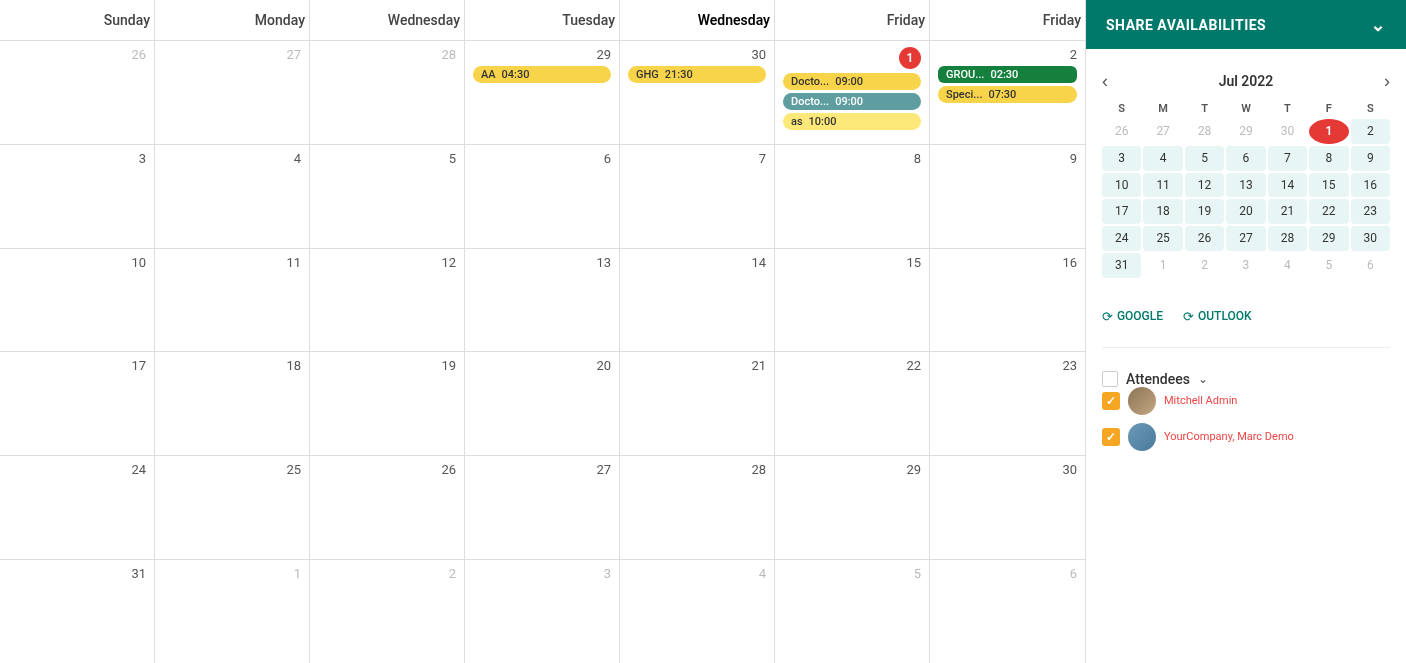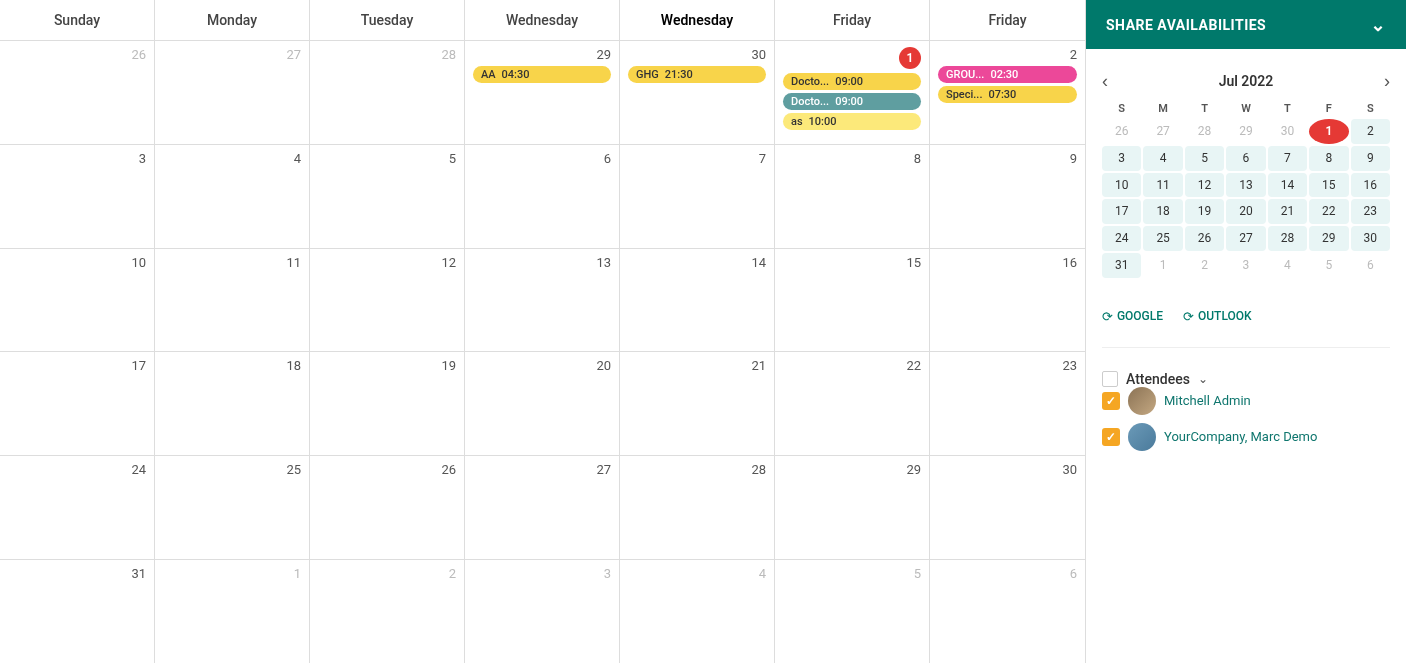--- a/index.html
+++ b/index.html
@@ -2,37 +2,37 @@
 <html><head>
   <meta charset="utf-8">
   <style>
     * { box-sizing: border-box; margin: 0; padding: 0; }
     body { font-family: -apple-system, BlinkMacSystemFont, 'Segoe UI', Roboto, sans-serif; display: flex; width: 1406px; height: 663px; overflow: hidden; background: #fff; }
 
     
     .calendar-main { flex: 1; display: flex; flex-direction: column; border-right: 1px solid #ddd; }
 
     .calendar-header { display: grid; grid-template-columns: repeat(7, 1fr); border-bottom: 1px solid #ddd; }
-    .cal-header-cell { padding: 12px 12px; text-align: center; font-size: 14px; font-weight: 500; color: #444; border-right: 1px solid #ddd; }
+    .cal-header-cell { padding: 12px 4px; text-align: right; font-size: 14px; font-weight: 500; color: #444; border-right: 1px solid #ddd; }
     .cal-header-cell:last-child { border-right: none; }
     .cal-header-cell.thursday { color: #000; font-weight: 600; }
 
     .calendar-grid { flex: 1; display: flex; flex-direction: column; }
     .cal-week { display: grid; grid-template-columns: repeat(7, 1fr); flex: 1; border-bottom: 1px solid #ddd; }
     .cal-week:last-child { border-bottom: none; }
     .cal-day { border-right: 1px solid #ddd; padding: 6px 8px; min-height: 90px; position: relative; display: flex; flex-direction: column; align-items: flex-start; }
     .cal-day:last-child { border-right: none; }
     .day-number { font-size: 13px; color: #555; margin-bottom: 4px; align-self: flex-end; }
     .day-number.other-month { color: #bbb; }
     .day-number.today { background: #e53935; color: #fff; border-radius: 50%; width: 22px; height: 22px; display: flex; align-items: center; justify-content: center; font-size: 12px; font-weight: 600; align-self: flex-end; }
 
     .event-chip { border-radius: 12px; padding: 2px 8px; font-size: 11px; font-weight: 500; margin-bottom: 3px; white-space: nowrap; display: flex; gap: 6px; align-items: center; width: 100%; max-width: 160px; }
     .event-chip.yellow { background: #f8d44a; color: #333; }
     .event-chip.teal { background: #5f9ea0; color: #fff; }
-    .event-chip.orange { background: #ec4899; color: #fff; }
+    .event-chip.orange { background: #15803d; color: #fff; border-radius: 6px; }
     .event-chip.light-yellow { background: #fce97a; color: #333; }
 
     
     .sidebar { width: 320px; display: flex; flex-direction: column; background: #fff; gap: 11px; }
 
     .share-btn { background: #00796b; color: #fff; display: flex; align-items: center; justify-content: space-between; padding: 14px 20px; font-size: 14px; font-weight: 700; letter-spacing: 0.5px; cursor: pointer; text-transform: uppercase; }
     .share-btn .chevron { font-size: 18px; }
 
     .mini-calendar { padding: 12px 16px; }
     .mini-cal-header { display: flex; align-items: center; justify-content: space-between; margin-bottom: 10px; }
@@ -56,31 +56,31 @@
     .attendees-header { display: flex; align-items: center; gap: 8px; }
     .attendee-checkbox-placeholder { width: 16px; height: 16px; border: 1px solid #ccc; border-radius: 2px; }
     .attendees-label { font-size: 14px; font-weight: 500; color: #333; }
     .chevron-down { font-size: 12px; color: #555; }
 
     .attendee-row { display: flex; align-items: center; gap: 8px; margin-bottom: 8px; }
     .attendee-checkbox { width: 18px; height: 18px; background: #f5a623; border-radius: 3px; display: flex; align-items: center; justify-content: center; flex-shrink: 0; }
     .attendee-checkbox .check { color: #fff; font-size: 12px; font-weight: 700; }
     .avatar-placeholder { width: 28px; height: 28px; border-radius: 50%; background: linear-gradient(135deg, #8b7355, #c4a882); flex-shrink: 0; }
     .avatar-placeholder2 { width: 28px; height: 28px; border-radius: 50%; background: linear-gradient(135deg, #6b9ab8, #4a7a9b); flex-shrink: 0; }
-    .attendee-name { font-size: 13px; color: #0f766e; }
+    .attendee-name { font-size: 11px; color: #ef4444; }
   </style>
 </head>
 <body>
 
 <div class="calendar-main">
   <div class="calendar-header">
     <div class="cal-header-cell">Sunday</div>
     <div class="cal-header-cell">Monday</div>
+    <div class="cal-header-cell">Wednesday</div>
     <div class="cal-header-cell">Tuesday</div>
-    <div class="cal-header-cell">Wednesday</div>
     <div class="cal-header-cell thursday">Wednesday</div>
     <div class="cal-header-cell">Friday</div>
     <div class="cal-header-cell">Friday</div>
   </div>
 
   <div class="calendar-grid">
 
     <div class="cal-week">
       <div class="cal-day">
         <span class="day-number other-month">26</span>

